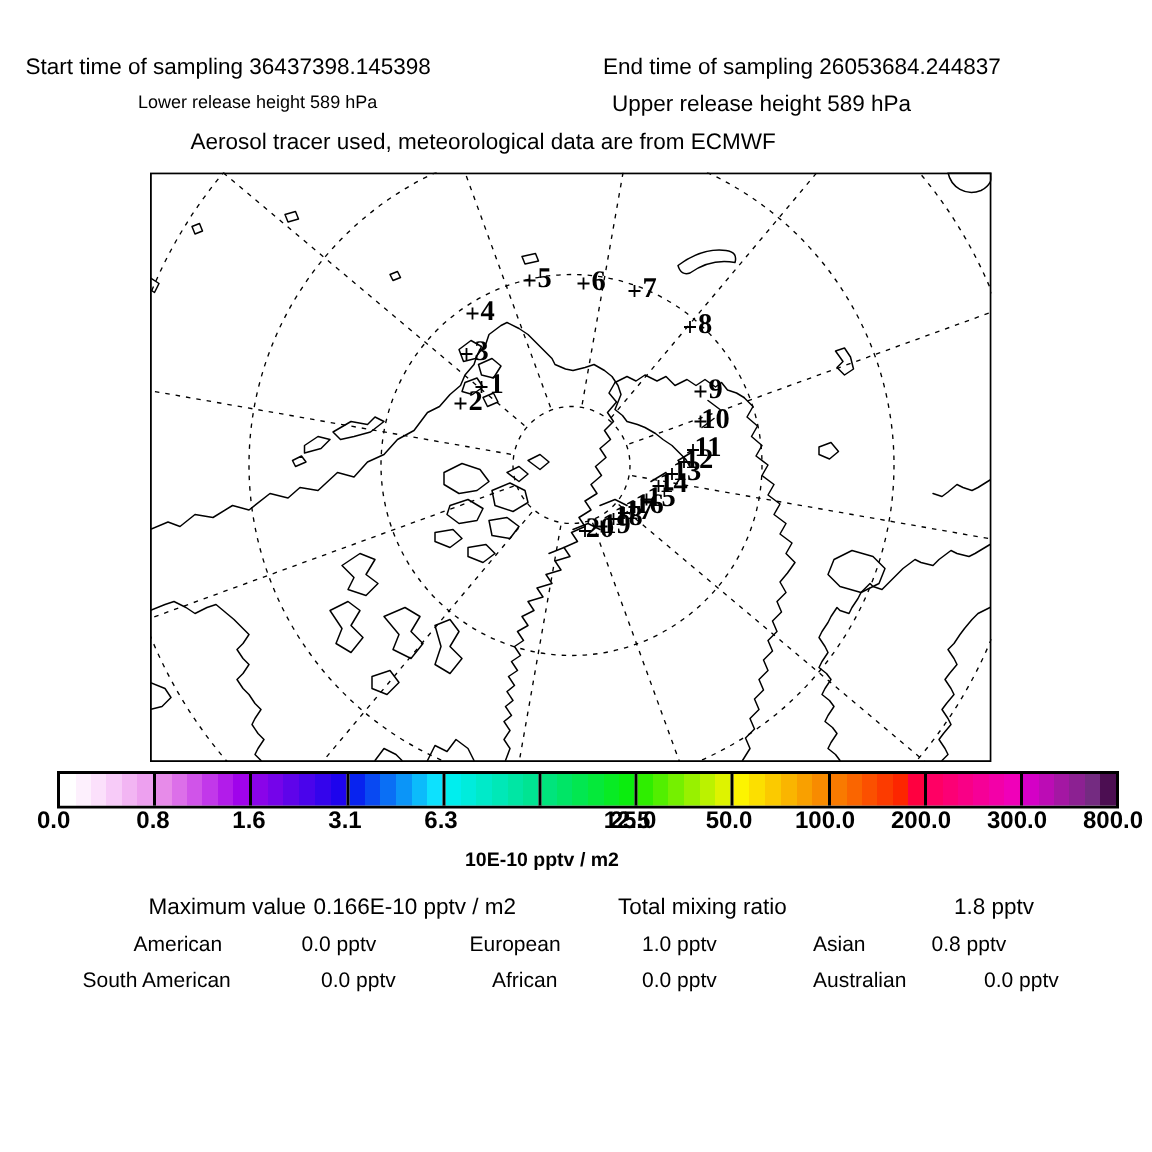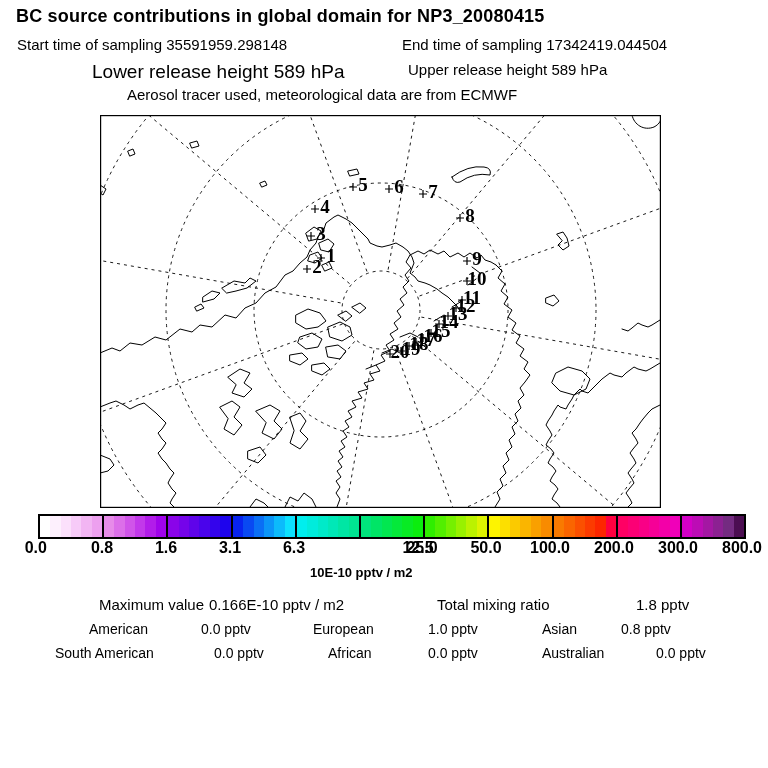--- a/index.html
+++ b/index.html
@@ -2,44 +2,43 @@
 <html><head>
 <meta charset="utf-8">
 <style>
   html,body{margin:0;padding:0;background:#ffffff;}
   .page{position:relative;width:768px;height:768px;background:#ffffff;overflow:hidden;
         font-family:"Liberation Sans","DejaVu Sans",sans-serif;color:#000;}
   .abs{position:absolute;white-space:nowrap;}
   .title{top:6px;left:16px;font-size:18px;font-weight:bold;letter-spacing:.2px;}
   .h2a{top:36px;left:17px;font-size:15px;}
   .h2b{top:36px;left:402px;font-size:15px;}
-  .h3a{top:61px;left:92px;font-size:19px;}
+  .h3a{top:61px;left:92px;font-size:12px;}
   .h3b{top:61px;left:408px;font-size:15px;}
   .h4{top:86px;left:127px;font-size:15px;}
   .map-wrap{position:absolute;left:100px;top:115px;width:561px;height:393px;}
   .map-wrap svg{display:block;}
   .colorbar{position:absolute;left:38px;top:514px;width:704px;height:21px;
             border:2px solid #000;box-sizing:content-box;display:flex;}
   .cb-seg{height:100%;flex:1 1 0;border-left:2px solid #000;}
   .cb-seg:first-child{border-left:none;}
   .cb-ticks{position:absolute;left:38px;top:539px;width:569px;height:18px;}
   .cb-tick{position:absolute;top:0;transform:translateX(-50%);font-size:16px;font-weight:bold;}
   .cb-tick.first{transform:translateX(-60%);}
   .cb-unit{top:565px;left:310px;font-size:13px;font-weight:bold;}
   .s1{font-size:15px;} .s2{font-size:14px;}
   .r1{top:596px;} .r2{top:621px;} .r3{top:645px;}
 </style>
 </head>
 <body>
 
 <div class="page">
 
-  <div class="abs title">BC  source contributions in global domain for NP3_20080415</div>
-  <div class="abs h2a">Start time of sampling 35591959.298148</div>
-  <div class="abs h2b">End time of sampling 17342419.044504</div>
+  <div class="abs h2a">Start time of sampling 36437398.145398</div>
+  <div class="abs h2b">End time of sampling 26053684.244837</div>
   <div class="abs h3a">Lower release height  589 hPa</div>
   <div class="abs h3b">Upper release height  589 hPa</div>
   <div class="abs h4">Aerosol tracer used, meteorological data are from ECMWF</div>
 
   <div class="map-wrap">
     <svg id="map-svg" width="561" height="393" viewBox="0 0 561 393">
       <defs>
         <clipPath id="mapclip">
             <rect x="0" y="0" width="561" height="393"></rect>
           </clipPath>
@@ -198,21 +197,21 @@
       <span class="cb-tick" style="left: 448px; text-align: right;">50.0</span>
       <span class="cb-tick" style="left: 512px;">100.0</span>
       <span class="cb-tick" style="left: 576px;">200.0</span>
       <span class="cb-tick" style="left: 640px;">300.0</span>
       <span class="cb-tick" style="left: 704px;">800.0</span>
     </div>
   <div class="abs cb-unit">10E-10 pptv / m2</div>
 
   <span class="abs s1 r1" style="left:99px">Maximum value</span>
   <span class="abs s1 r1" style="left:209px">0.166E-10 pptv / m2</span>
-  <span class="abs s1 r1" style="left:437px">Total mixing ratio</span>
+  <span class="abs s1 r1" style="left:412px">Total mixing ratio</span>
   <span class="abs s1 r1" style="left:636px">1.8 pptv</span>
 
   <span class="abs s2 r2" style="left:89px">American</span>
   <span class="abs s2 r2" style="left:201px">0.0 pptv</span>
   <span class="abs s2 r2" style="left:313px">European</span>
   <span class="abs s2 r2" style="left:428px">1.0 pptv</span>
   <span class="abs s2 r2" style="left:542px">Asian</span>
   <span class="abs s2 r2" style="left:621px">0.8 pptv</span>
 
   <span class="abs s2 r3" style="left:55px">South American</span>

